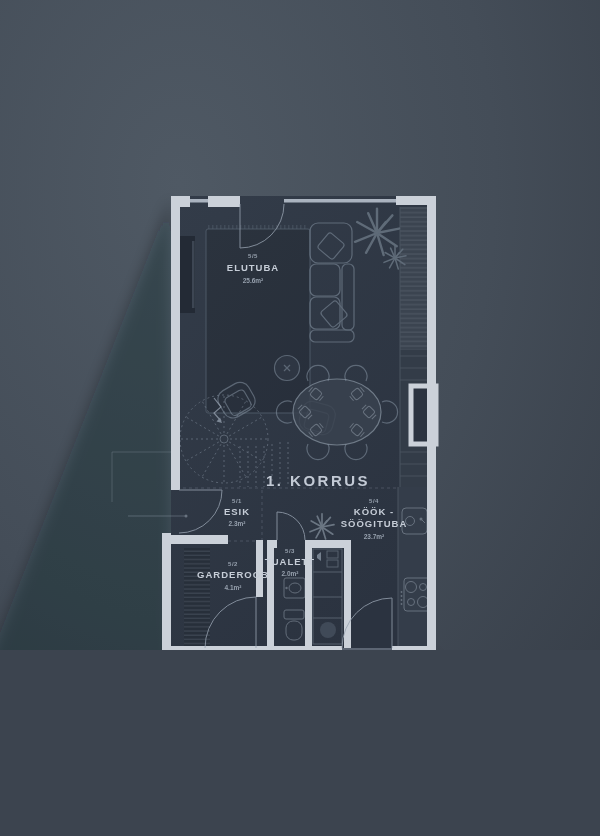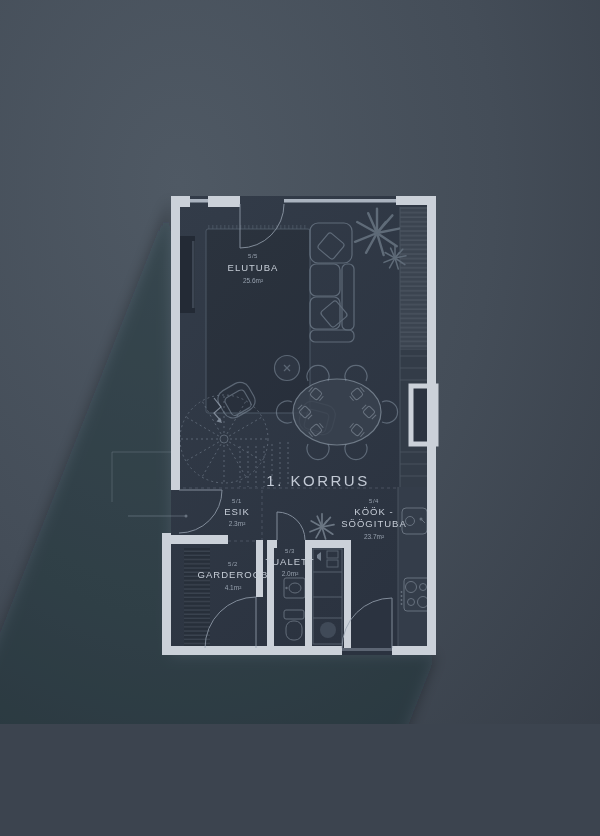--- a/index.html
+++ b/index.html
@@ -1,17 +1,17 @@
 <!DOCTYPE html>
 <html><head>
 <meta charset="utf-8">
 <style>
   html,body{margin:0;padding:0;background:#3c444f;}
-  .stage{position:relative;width:600px;height:724px;overflow:hidden;
-         font-family:"Liberation Sans", sans-serif;}
+  .stage{position:relative;width:600px;height:650px;overflow:hidden;
+         font-family:"Liberation Sans", sans-serif;font-weight:bold;}
   svg{display:block;}
   text{font-family:"Liberation Sans", sans-serif;}
   .room-name{fill:#c6cdd7;font-size:9.5px;letter-spacing:1px;}
   .room-unit{fill:#97a1ae;font-size:6px;letter-spacing:.5px;}
   .room-area{fill:#97a1ae;font-size:6.5px;}
   .floor-title{fill:#c3cad5;font-size:15px;letter-spacing:2.5px;}
   .furn{stroke:#8593a2;stroke-width:1.2;fill:none;opacity:.55;}
   .furn-light{stroke:#9aa5b2;stroke-width:1;fill:none;opacity:.5;}
   .dash{stroke:#8a95a3;stroke-width:.8;fill:none;opacity:.4;stroke-dasharray:3 3;}
 </style>

